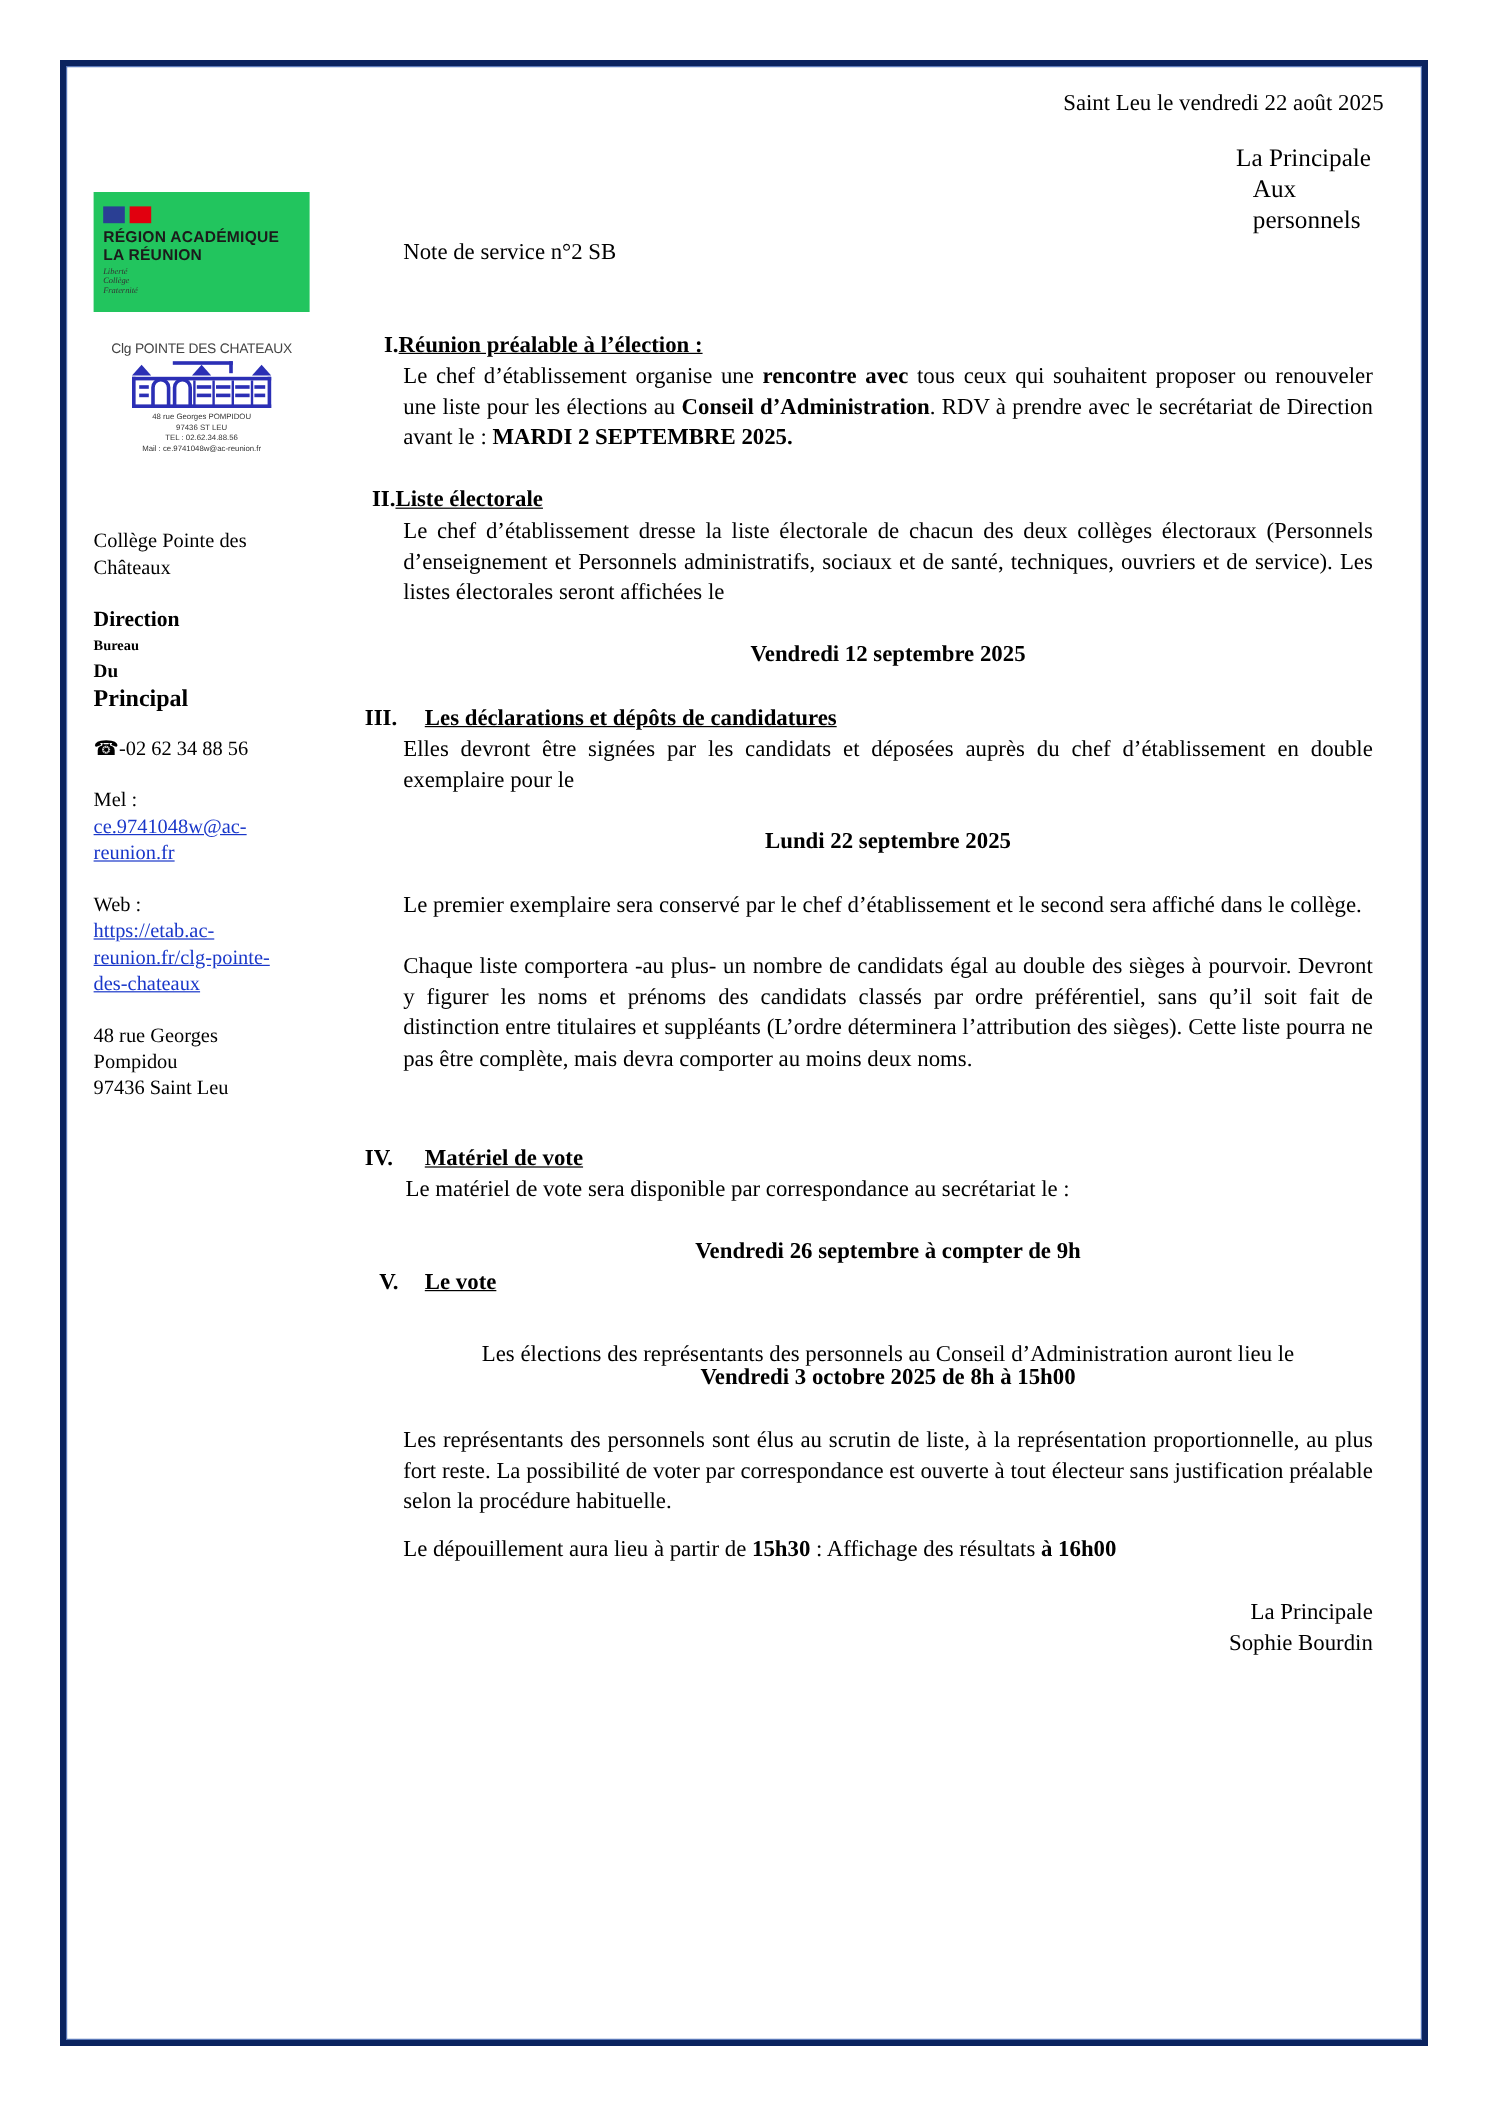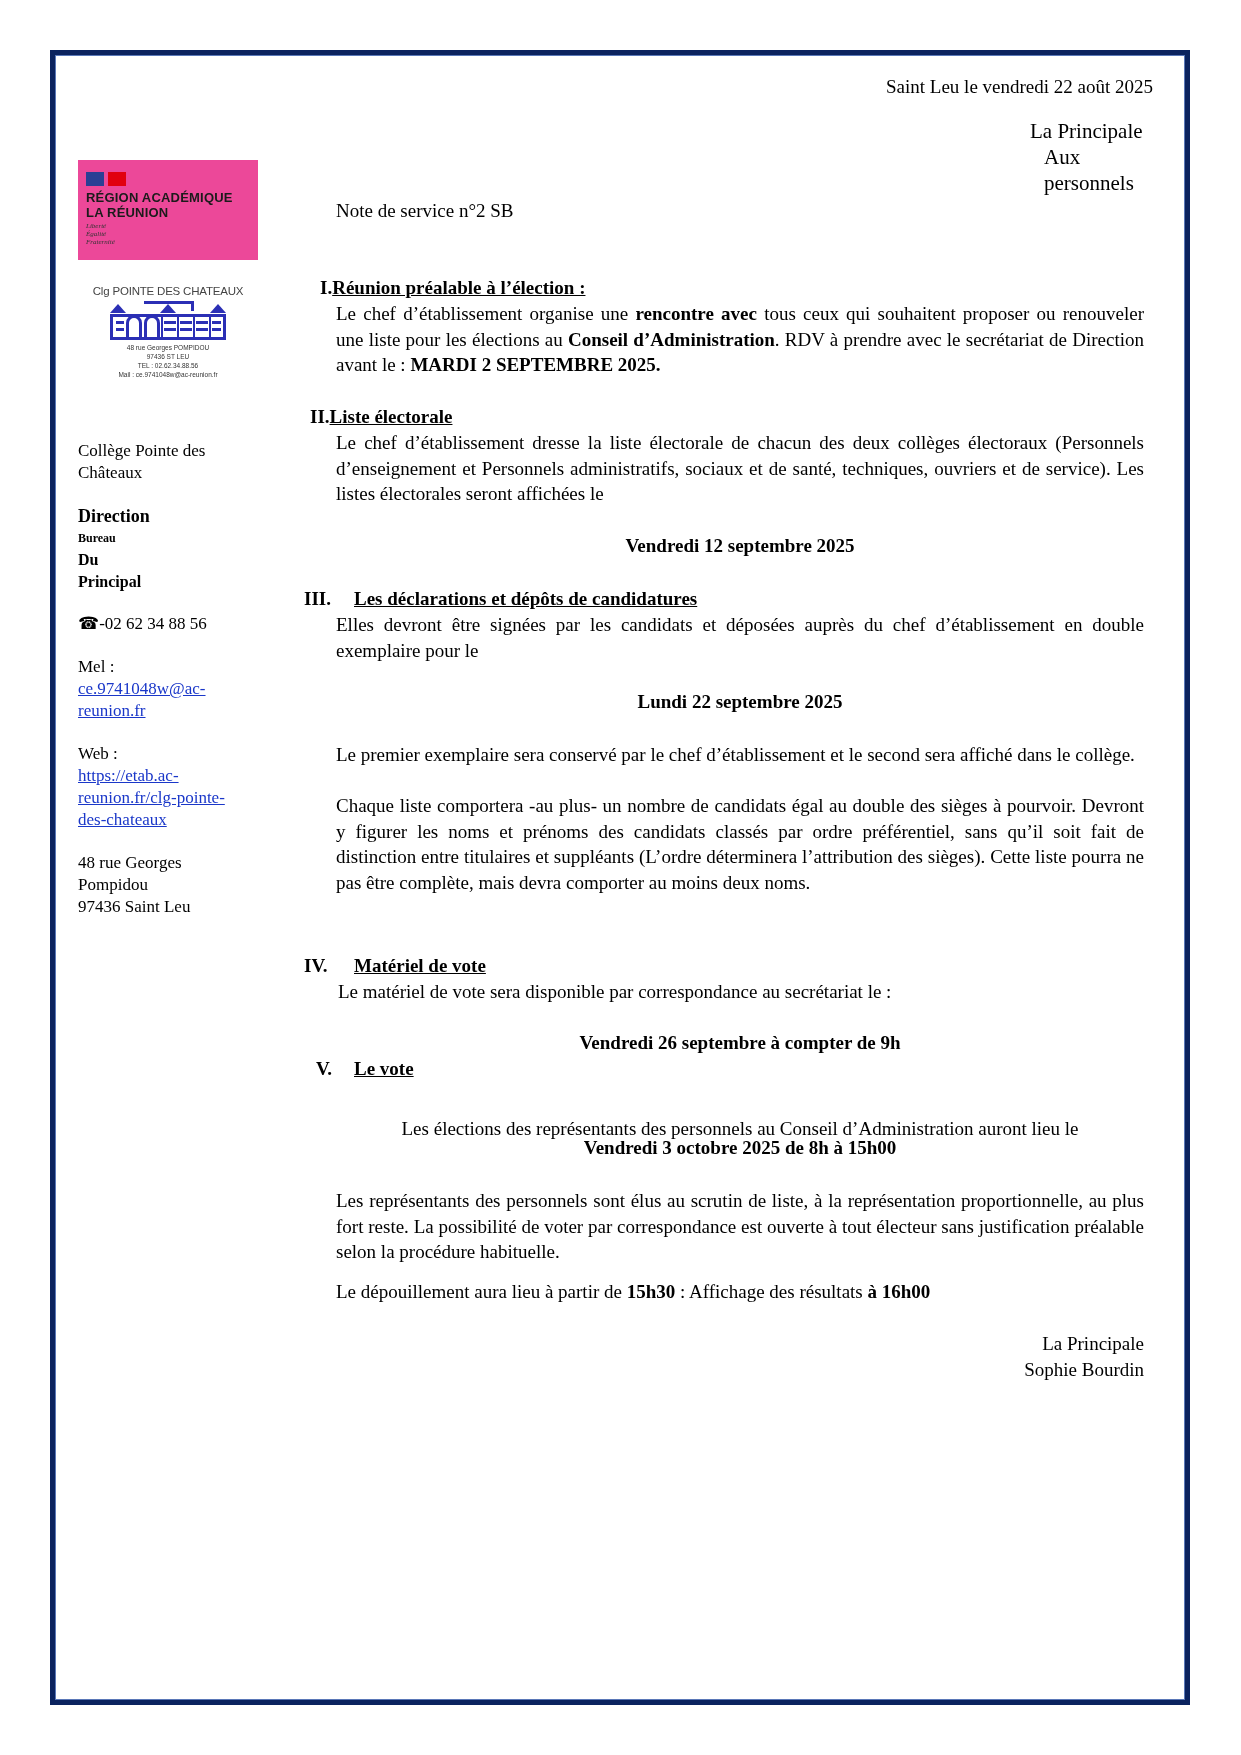--- a/index.html
+++ b/index.html
@@ -8,21 +8,21 @@
   .frame { position:absolute; left:50px; top:50px; width:1130px; height:1645px;
            border:5px solid #0b235f; box-shadow: inset 0 0 0 1px #5a78b8; }
   .abs { position:absolute; }
   .date { right:88px; top:76px; font-size:19px; }
   .dest { left:1030px; top:118px; font-size:21px; line-height:26px; }
   .dest .l1 { display:block; }
   .dest .l2 { display:block; padding-left:14px; }
   .dest .l3 { display:block; padding-left:14px; }
 
   
-  .logo-region { left:78px; top:160px; width:180px; height:100px; background:#ec4899; }
+  .logo-region { left:78px; top:160px; width:180px; height:100px; background:#22c55e; }
   .flag { position:absolute; left:8px; top:12px; width:40px; height:14px; }
   .flag .b { position:absolute; left:0; top:0; width:18px; height:14px; background:#2a3f94; }
   .flag .r { position:absolute; left:22px; top:0; width:18px; height:14px; background:#e1000f; }
   .reg1 { position:absolute; left:8px; top:30px; font-family:"Liberation Sans",sans-serif; font-weight:bold; font-size:13px; color:#1b1b1b; letter-spacing:0.2px; line-height:15px; }
   .devise { position:absolute; left:8px; top:62px; font-family:"Liberation Serif",serif; font-style:italic; font-size:7px; line-height:8px; color:#333; }
 
   .school-logo { left:78px; top:285px; width:180px; height:120px; text-align:center; }
   .school-name { font-family:"Liberation Sans",sans-serif; font-size:11.5px; color:#444; letter-spacing:-0.2px; }
   .school-lines { font-family:"Liberation Sans",sans-serif; font-size:6.5px; line-height:9px; color:#333; margin-top:2px; }
 
@@ -54,21 +54,21 @@
   <div class="flag">
     <span class="b"></span>
       <span class="r"></span>
   </div>
   <div class="reg1">
     <div>RÉGION ACADÉMIQUE</div>
     <div>LA RÉUNION</div>
   </div>
   <div class="devise">
     <div>Liberté</div>
-    <div>Égalité</div>
+    <div>Collège</div>
     <div>Fraternité</div>
   </div>
 </div>
 
 <div class="abs school-logo">
   <div class="school-name">Clg POINTE DES CHATEAUX</div>
   <svg width="120" height="42" viewBox="0 0 120 42" style="display:block;margin:2px auto 0;">
     <g fill="#2b2fb5">
       <rect x="36" y="2" width="50" height="3"></rect>
       <rect x="83" y="2" width="3" height="10"></rect>
@@ -106,21 +106,21 @@
 </div>
 
 <div class="abs sidebar" style="top:440px;">
   <div>Collège Pointe des</div>
   <div>Châteaux</div>
 </div>
 <div class="abs sidebar" style="top:505px;">
   <div class="b" style="font-size:18px;">Direction</div>
   <div class="b" style="font-size:12px;">Bureau</div>
   <div class="b" style="font-size:16px;">Du</div>
-  <div class="b" style="font-size:16px;">Principal</div>
+  <div class="b" style="font-size:20px;">Principal</div>
 </div>
 <div class="abs sidebar" style="top:613px;">
   <span>☎</span><span>-02 62 34 88 56</span>
 </div>
 <div class="abs sidebar" style="top:656px;">
   <div>Mel :</div>
   <div><a>ce.9741048w@ac-</a></div>
   <div><a>reunion.fr</a></div>
 </div>
 <div class="abs sidebar" style="top:743px;">

